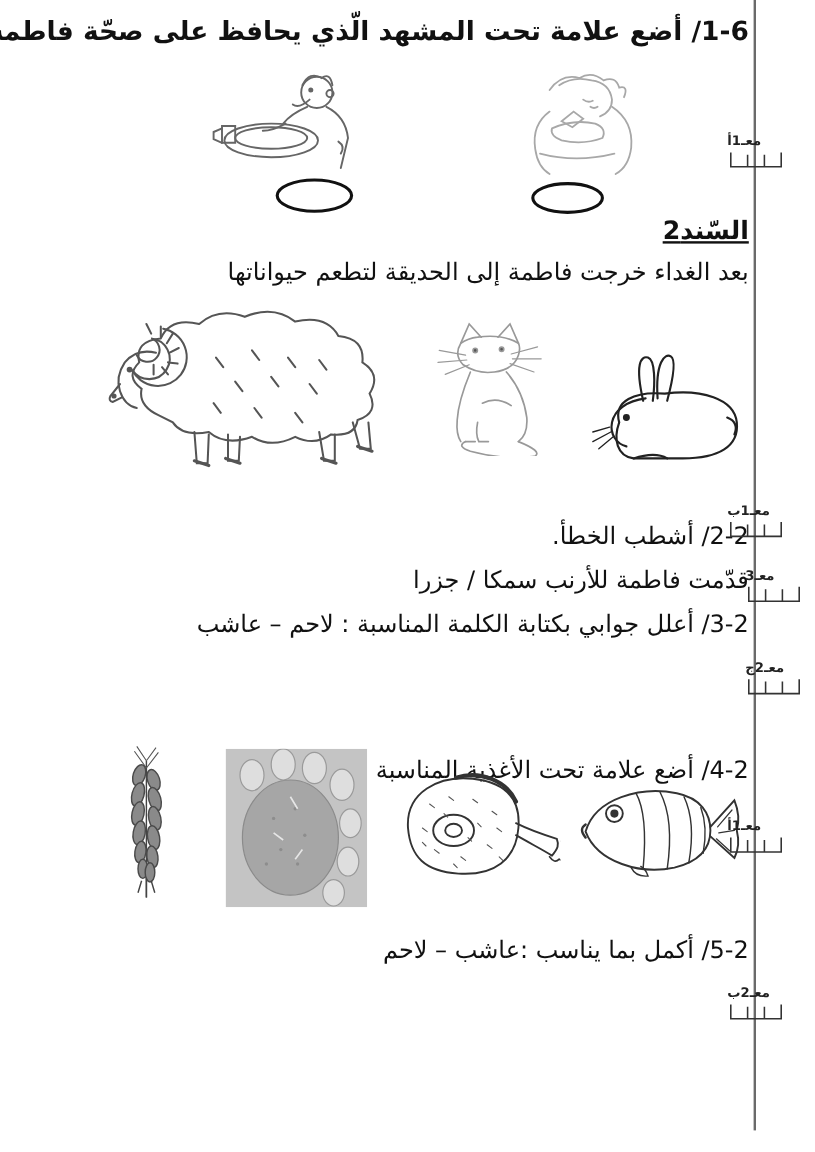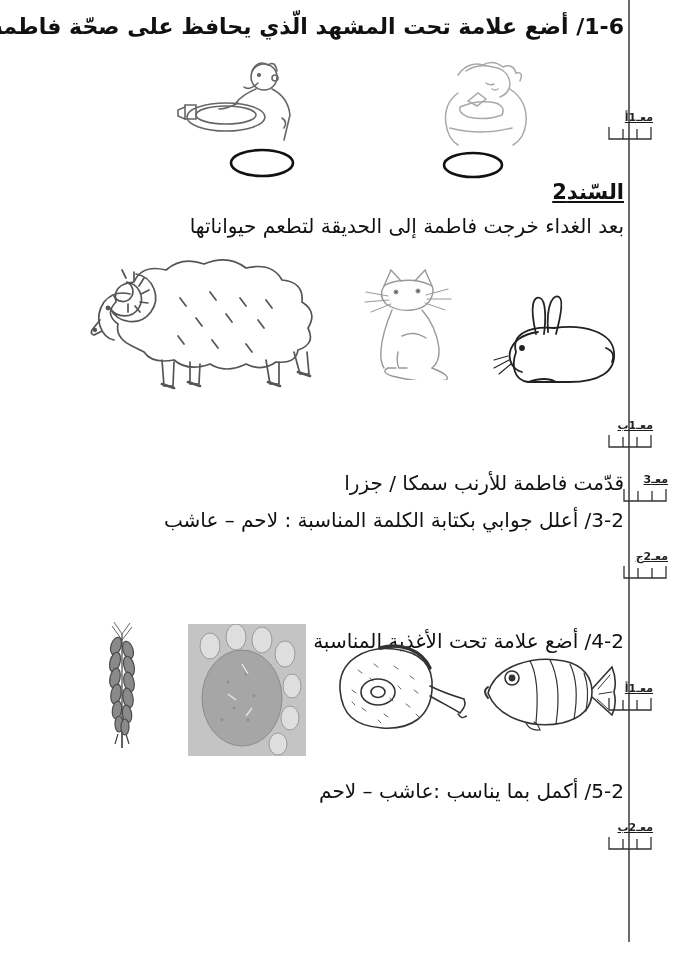--- a/index.html
+++ b/index.html
@@ -3,21 +3,21 @@
 <meta charset="utf-8">
 <style>
   html,body{margin:0;padding:0;background:#fff;}
   .page{position:relative;width:679px;height:960px;background:#fff;overflow:hidden;
         font-family:"DejaVu Sans",sans-serif;color:#1a1a1a;}
   .margin-rule{position:absolute;left:628px;top:0;width:2px;height:942px;background:#6a6a6a;}
   .txt{position:absolute;direction:rtl;unicode-bidi:plaintext;text-align:right;right:55px;
        white-space:nowrap;font-size:20px;line-height:1.25;color:#111;}
   .title{font-weight:700;font-size:22px;letter-spacing:0;}
   .heading{font-weight:700;font-size:21px;text-decoration:underline;}
-  .mark-block{position:absolute;left:606px;width:47px;text-align:right;text-decoration:underline;}
+  .mark-block{position:absolute;left:606px;width:47px;text-align:left;}
   .mark-label{font-size:11px;font-weight:700;direction:rtl;color:#222;line-height:1;margin-bottom:1px;}
   .comb{display:block;margin:0 auto;}
   .img-abs{position:absolute;}
   svg{display:block;}
 </style>
 </head>
 <body>
 
 <div class="page">
 
@@ -106,20 +106,21 @@
       <path d="M62,40 C60,10 68,2 73,5 C78,8 74,27 70,42"></path>
       <path d="M30,60 C25,42 43,34 68,36 C98,32 126,40 128,60 C130,80 113,90 83,90 L42,90 C28,88 25,74 30,60 Z"></path>
       <path d="M52,40 C36,42 26,50 24,60 C22,70 28,78 36,80"></path>
       <circle cx="36" cy="56" r="2" fill="#222"></circle>
       <path d="M22,64 l-14,4 M23,68 l-15,8 M25,72 l-12,10" stroke-width="1.1"></path>
       <path d="M42,90 Q60,84 70,90"></path>
       <path d="M120,56 Q130,60 126,70"></path>
     </svg>
   </div>
 
+  <div class="txt" style="top:434px;">2-2/ أشطب الخطأ.</div>
   <div class="txt" style="top:471px;">قدّمت فاطمة للأرنب سمكا / جزرا</div>
   <div class="txt" style="top:508px;">3-2/ أعلل جوابي بكتابة الكلمة المناسبة : لاحم – عاشب</div>
   <div class="txt" style="top:585px;margin-top:44px;">4-2/ أضع علامة تحت الأغذية المناسبة لميمي ...</div>
 
   <div class="img-abs" style="left:94px;top:620px;">
     <svg width="56" height="130" viewBox="0 0 56 130" fill="none" stroke="#555" stroke-width="1.2">
       <path d="M28,128 L28,14" stroke="#444"></path>
       <path d="M28,14 L20,2 M28,14 L36,3 M28,20 L18,6 M28,20 L38,7" stroke-width="0.9"></path>
       <g fill="#8a8a8a" stroke="#4a4a4a">
         <ellipse cx="22" cy="26" rx="5" ry="9" transform="rotate(18 22 26)"></ellipse>

